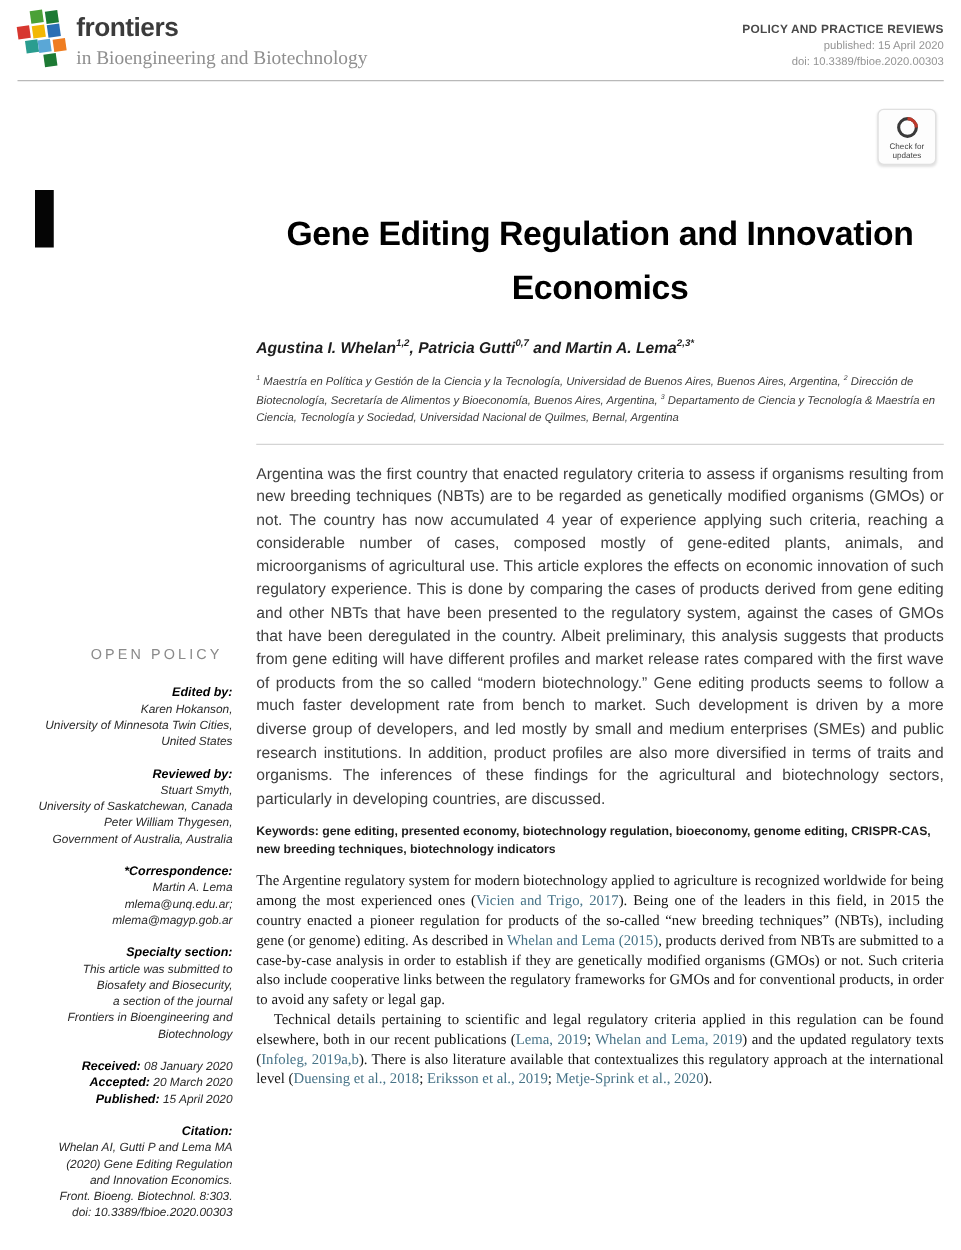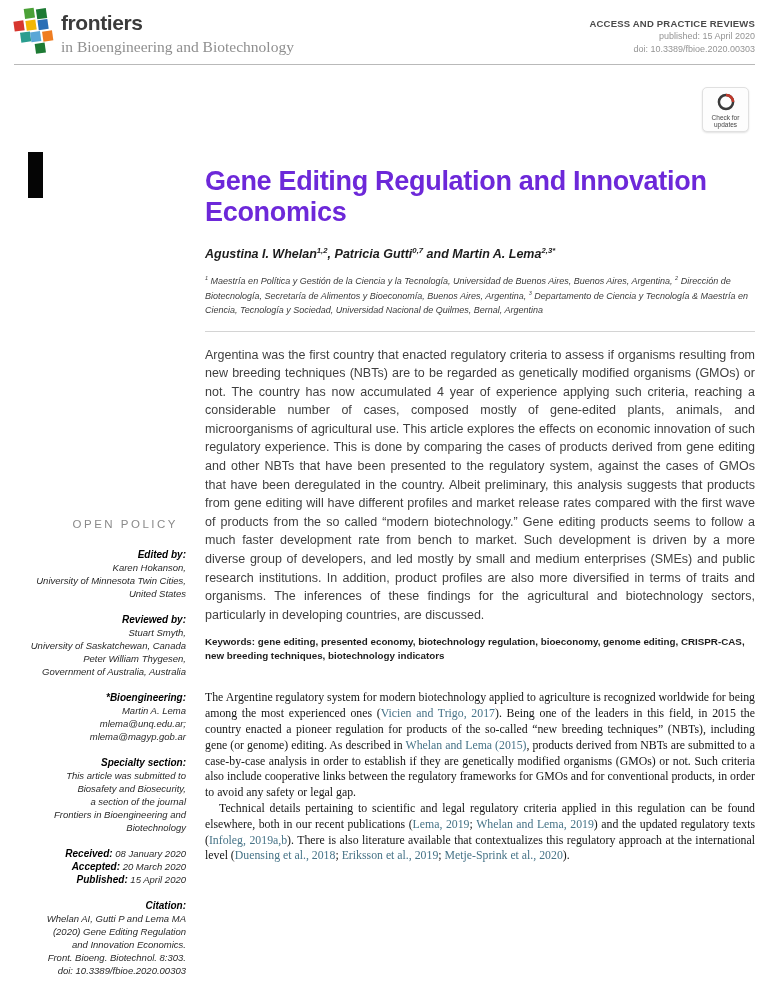--- a/index.html
+++ b/index.html
@@ -41,29 +41,29 @@
   .open-access { font-size:11.5px; color:#8a8a8a; letter-spacing:2.5px; margin-bottom:18px; padding-right:8px; }
   .sb-block { margin-bottom:13px; }
   .sb-label { font-size:10px; font-weight:bold; font-style:italic; color:#000; line-height:13px; }
   .sb-text { font-size:9.5px; font-style:italic; color:#2a2a2a; line-height:13px; white-space:pre-line; }
   .sb-line { font-size:9.5px; line-height:13px; }
   .sb-label-inline { font-weight:bold; font-style:italic; color:#000; font-size:10px; }
   .sb-italic { font-style:italic; color:#2a2a2a; }
 
   
   .main { position:absolute; left:205px; top:166px; width:550px; }
-  .title { font-size:27px; font-weight:bold; color:#6d28d9; line-height:31px; letter-spacing:-0.3px; }
+  .title { font-size:27px; font-weight:bold; color:#000000; line-height:43px; letter-spacing:-0.3px;text-align:center; }
   .authors { margin-top:19px; font-size:12.5px; font-weight:bold; font-style:italic; color:#1e1e1e; }
   .authors sup, .affiliations sup { font-size:62%; vertical-align:super; line-height:0; }
   .affiliations { margin-top:13px; font-size:9px; font-style:italic; color:#3c3c3c; line-height:14.5px; }
   .abstract-rule { margin-top:13px; border-top:1px solid #d4d4d4; }
   .abstract { margin-top:14px; font-size:12.5px; line-height:18.6px; color:#3f3f3f; text-align:justify; }
   .keywords { margin-top:11px; font-size:9.8px; font-weight:bold; color:#1d1d1d; line-height:13.5px; text-align:left; }
   .section-heading { margin-top:22px; font-size:14.5px; font-weight:bold; color:#111; letter-spacing:0.2px; }
-  .body-par { margin-top:28px; font-family:"Liberation Serif", serif; font-size:11.8px; line-height:15.8px; color:#141414; text-align:justify; }
+  .body-par { margin-top:11px; font-family:"Liberation Serif", serif; font-size:11.8px; line-height:15.8px; color:#141414; text-align:justify; }
   .body-par.indent { margin-top:0; text-indent:14px; }
   .cite { color:#467387; cursor:pointer; }
 </style>
 </head>
 <body>
 
 <div class="page">
 
   <div class="header">
     <div class="logo-block">
@@ -77,21 +77,21 @@
           <i class="m7"></i>
           <i class="m8"></i>
           <i class="m9"></i>
       </div>
       <div class="brand-text">
         <div class="brand">frontiers</div>
         <div class="journal">in Bioengineering and Biotechnology</div>
       </div>
     </div>
     <div class="header-right">
-      <div class="article-type">ACCESS AND PRACTICE REVIEWS</div>
+      <div class="article-type">POLICY AND PRACTICE REVIEWS</div>
       <div class="muted-line">published: 15 April 2020</div>
       <div class="muted-line">doi: 10.3389/fbioe.2020.00303</div>
     </div>
   </div>
   <div class="header-rule"></div>
 
   <div class="check-badge">
     <svg width="20" height="20" viewBox="0 0 24 24">
       <circle cx="12" cy="12" r="8.5" fill="none" stroke="#3a3a3a" stroke-width="3"></circle>
       <path d="M12 3.5 A8.5 8.5 0 0 1 20.5 12" fill="none" stroke="#c0392b" stroke-width="3"></path>
@@ -116,21 +116,21 @@
 
     <div class="sb-block">
       <div class="sb-label">Reviewed by:</div>
       <div class="sb-text">Stuart Smyth,
 University of Saskatchewan, Canada
 Peter William Thygesen,
 Government of Australia, Australia</div>
     </div>
 
     <div class="sb-block">
-      <div class="sb-label">*Bioengineering:</div>
+      <div class="sb-label">*Correspondence:</div>
       <div class="sb-text">Martin A. Lema
 mlema@unq.edu.ar;
 mlema@magyp.gob.ar</div>
     </div>
 
     <div class="sb-block">
       <div class="sb-label">Specialty section:</div>
       <div class="sb-text">This article was submitted to
 Biosafety and Biosecurity,
 a section of the journal

